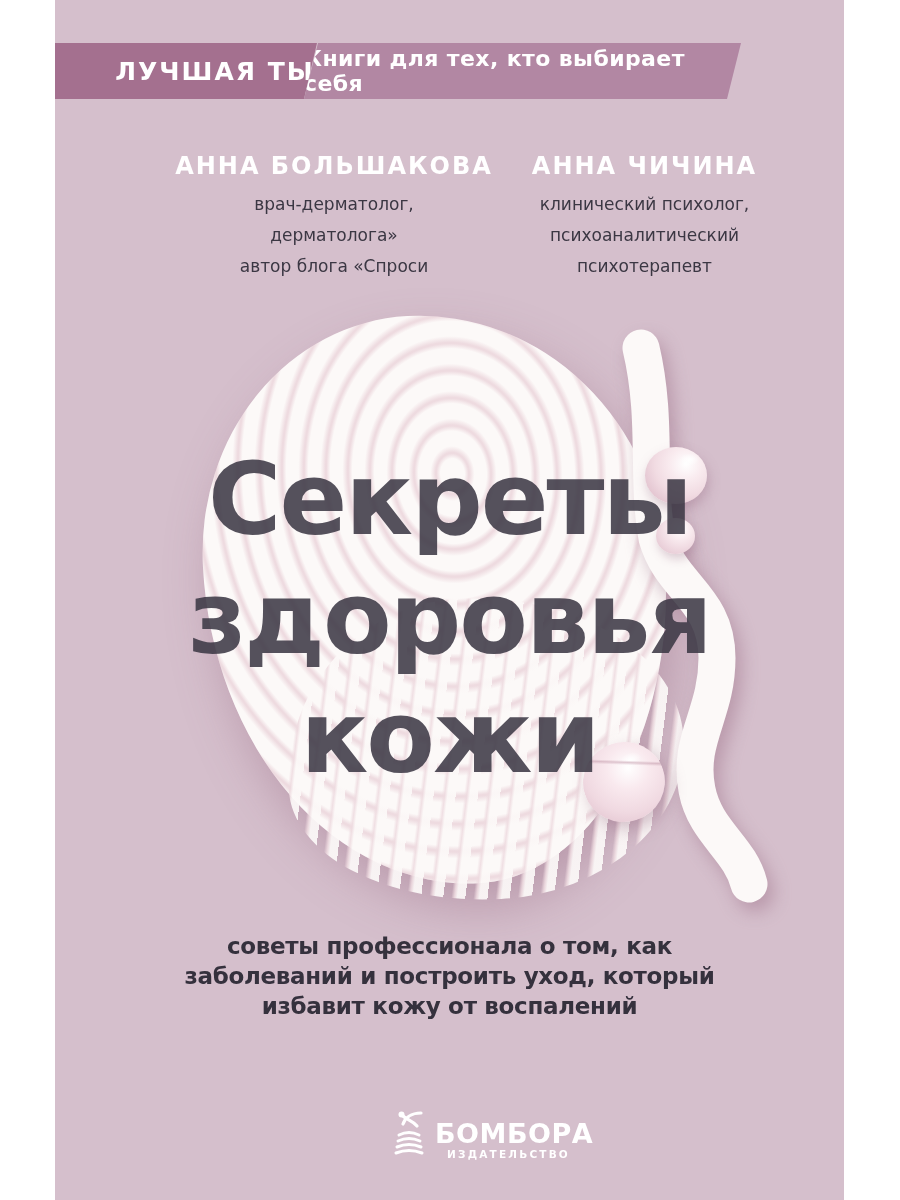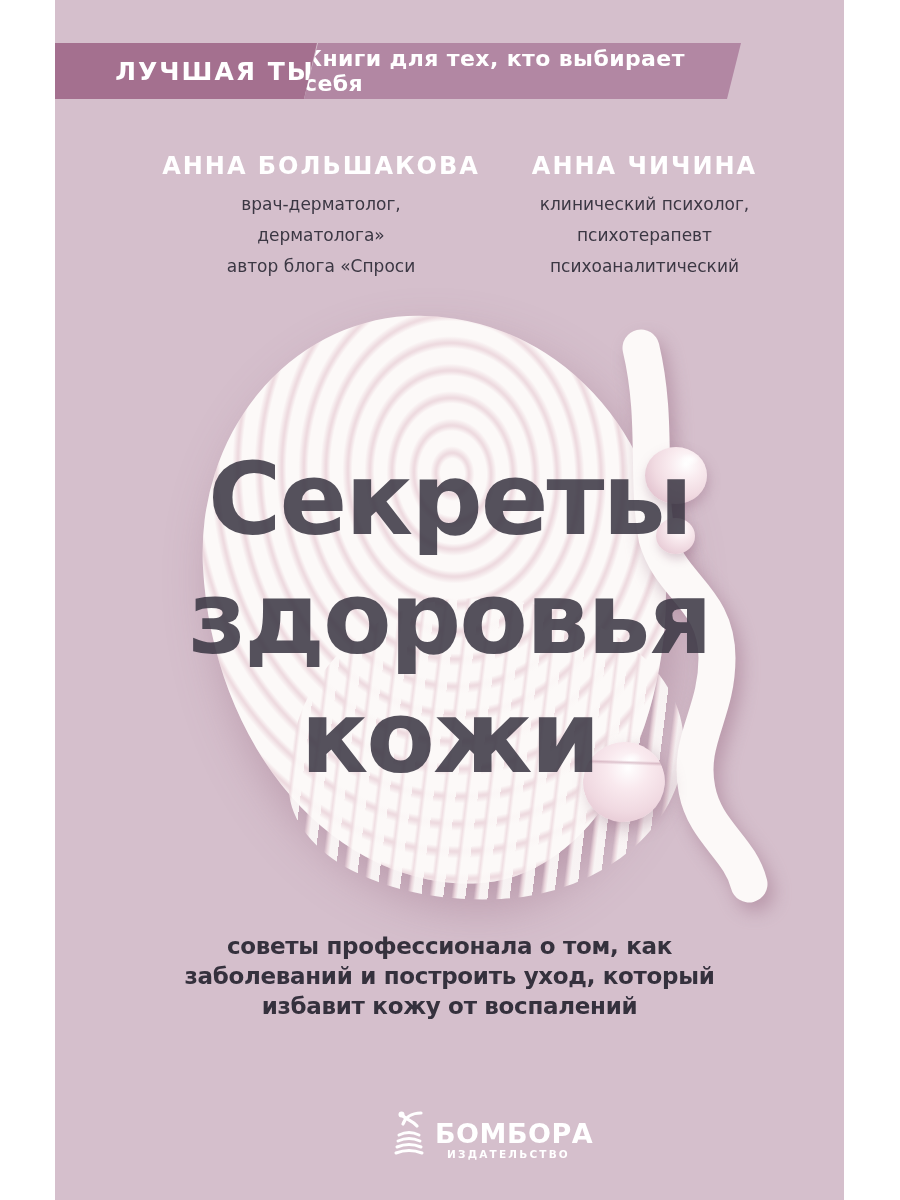--- a/index.html
+++ b/index.html
@@ -11,21 +11,21 @@
   .banner{position:absolute;left:0;top:43px;width:100%;height:73px;z-index:6;}
   .seg{position:absolute;top:0;height:56px;display:flex;align-items:center;color:#ffffff;}
   .seg-a{left:0;width:262px;background:#a4708f;clip-path:polygon(0 0,262px 0,249px 56px,0 56px);
          justify-content:center;padding-left:58px;box-sizing:border-box;
          font-size:25px;font-weight:bold;letter-spacing:2px;}
   .seg-b{left:249px;width:437px;background:#b287a3;clip-path:polygon(14px 0,437px 0,423px 56px,0 56px);
          justify-content:center;font-size:22px;font-weight:600;letter-spacing:.4px;}
 
   
   .author{position:absolute;text-align:center;z-index:6;}
-  .author-left{left:4px;top:152px;width:460px;padding-left:32px;}
+  .author-left{left:17px;top:152px;width:460px;padding-left:32px;}
   .author-right{left:390px;top:152px;width:399px;}
   .author-name{color:#ffffff;font-size:24px;font-weight:bold;letter-spacing:2px;margin-bottom:9px;}
   .cred{color:#3b3743;font-size:17px;line-height:31px;}
 
   
   .blob{position:absolute;left:150px;top:315px;width:462px;height:570px;z-index:1;
         transform:rotate(-3deg);
         border-radius:47% 53% 44% 56% / 42% 46% 54% 58%;
         background:repeating-radial-gradient(ellipse 400px 500px at 55% 28%,
           #fcf9f8 0px,#fcf9f8 12px,#eedbe0 16px,#eedbe0 17px,#fcf9f8 22px);
@@ -87,22 +87,22 @@
     <div class="author author-left">
       <div class="author-name">АННА БОЛЬШАКОВА</div>
       <div class="cred">врач-дерматолог,</div>
       <div class="cred">дерматолога»</div>
       <div class="cred">автор блога «Спроси</div>
     </div>
 
     <div class="author author-right">
       <div class="author-name">АННА ЧИЧИНА</div>
       <div class="cred">клинический психолог,</div>
+      <div class="cred">психоаналитический</div>
       <div class="cred">психотерапевт</div>
-      <div class="cred">психоаналитический</div>
     </div>
 
     <div class="blob">
       <div class="comb"></div>
     </div>
 
     <svg class="tail" viewBox="0 0 789 1200">
       <path d="M 531 348 C 548 420 536 478 547 538 C 561 588 607 598 607 658 C 607 714 577 740 587 790 C 595 832 630 848 639 884" fill="none" stroke="#fcf9f8" stroke-width="37" stroke-linecap="round" style="filter:drop-shadow(6px 9px 9px rgba(150,104,129,.45));"></path>
     </svg>
 

